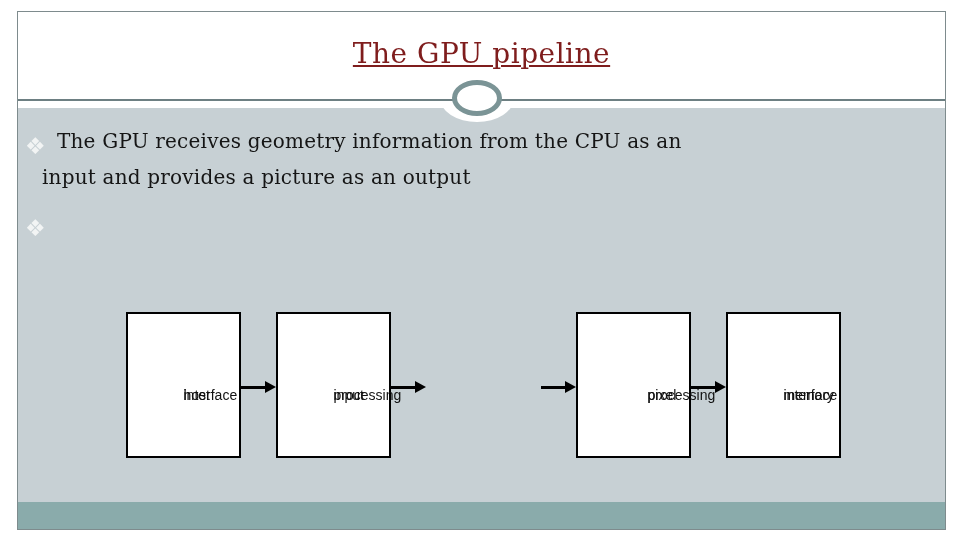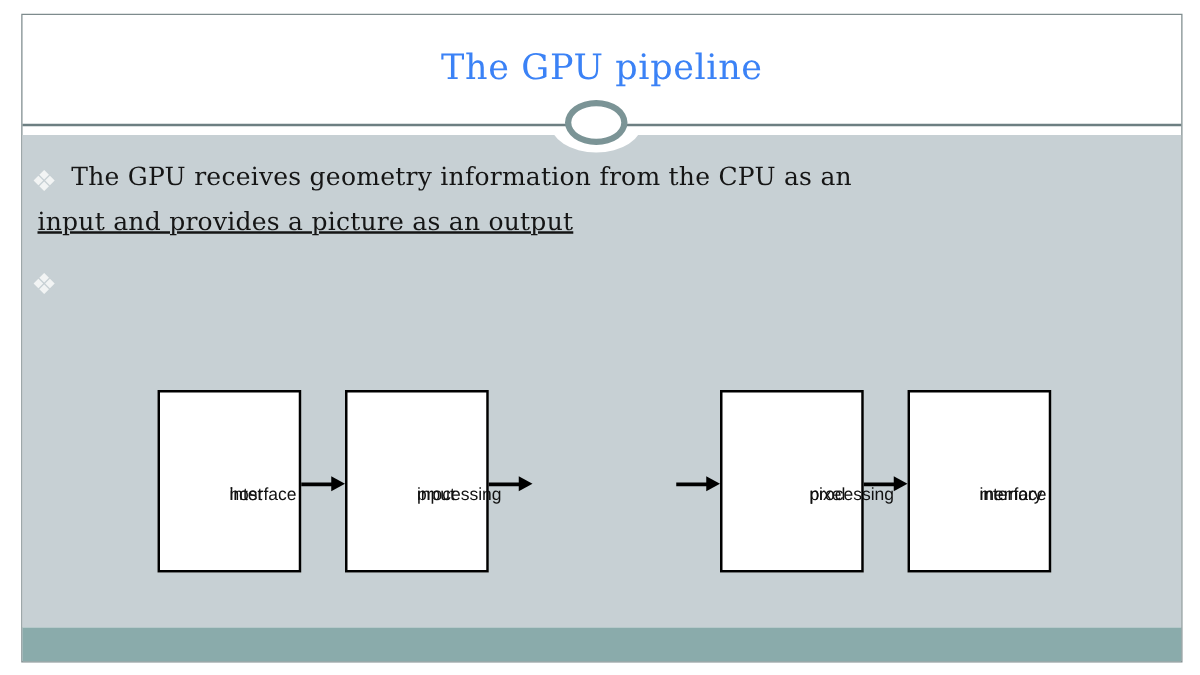--- a/index.html
+++ b/index.html
@@ -2,31 +2,31 @@
 <html><head>
 <meta charset="utf-8">
 <style>
   html,body{margin:0;padding:0;background:#ffffff;}
   .stage{position:relative;width:960px;height:540px;background:#ffffff;overflow:hidden;
          font-family:"DejaVu Serif", serif;}
   .frame{position:absolute;left:17px;top:11px;width:927px;height:517px;
          border:1px solid #7e8b8d;background:#ffffff;}
   .frame *{position:absolute;}
   .slide-title{left:0;right:0;top:25px;text-align:center;font-size:28px;
-               color:#3b82f6;letter-spacing:0.5px;}
+               color:#7f1d1d;letter-spacing:0.5px;text-decoration:underline;}
   .band{left:0;right:0;top:96px;height:394px;background:#c7d0d4;}
   .halo{left:422px;top:62px;width:74px;height:48px;border-radius:50%;background:#ffffff;}
   .title-rule{left:0;right:0;top:87px;height:2px;background:#6d7f82;}
   .ring{left:434px;top:68px;width:40px;height:26px;border:5px solid #7b9496;
         border-radius:50%;background:#ffffff;}
   .bullet-marker{font-family:"DejaVu Sans", sans-serif;font-size:23px;color:#f2f4f4;}
   .bullet-line{font-size:20px;color:#151515;letter-spacing:0.2px;white-space:nowrap;}
   .m1{left:7px;top:121px;}
   .l1{left:39px;top:117px;}
-  .l2{left:12px;top:153px;text-decoration:underline;}
+  .l2{left:24px;top:153px;}
   .m2{left:7px;top:203px;}
   .l3{left:39px;top:199px;}
   .stage-box{width:115px;height:146px;top:300px;background:#ffffff;border:2px solid #000000;
              box-sizing:border-box;display:flex;align-items:center;justify-content:center;
              text-align:center;font-family:Liberation Sans, sans-serif;font-size:14px;
              line-height:21px;color:#111111;}
   .b0{left:108px;} .b1{left:258px;} .b2{left:408px;} .b3{left:558px;padding-left:28px;} .b4{left:708px;}
   .arrow{top:368px;width:35px;height:16px;}
   .a0{left:223px;} .a1{left:373px;} .a2{left:523px;} .a3{left:673px;}
   .arrow .shaft{left:0;top:6px;width:26px;height:3px;background:#000000;}

